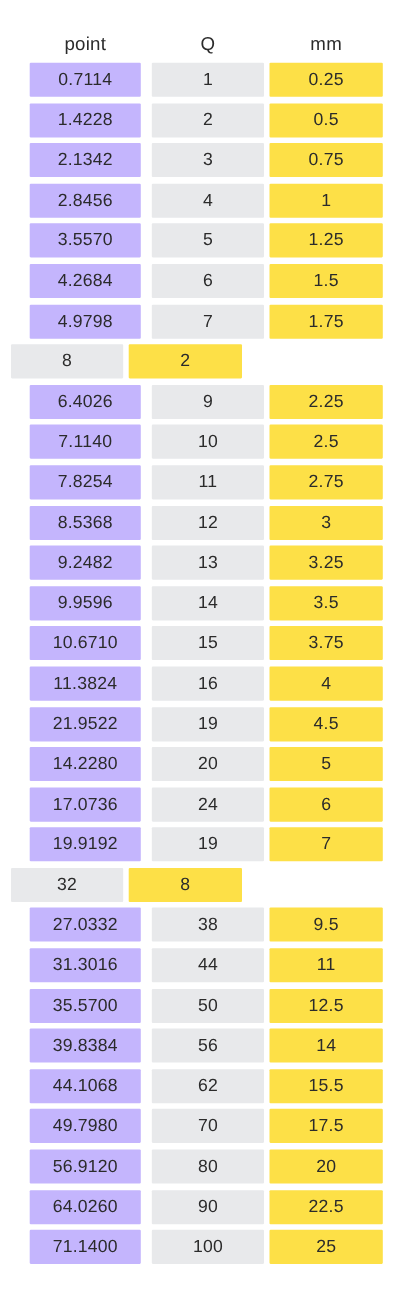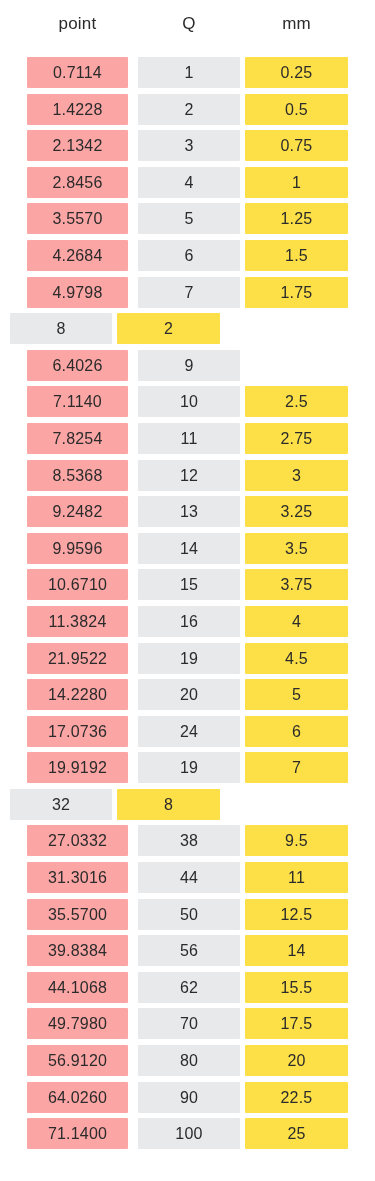--- a/index.html
+++ b/index.html
@@ -19,21 +19,21 @@
     height: 1181px;
     box-sizing: border-box;
     padding: 0;
     position: relative;
   }
 
   .table-header-row {
     display: flex;
     height: 57px;
     align-items: flex-end;
-    padding-bottom: 23px;
+    padding-bottom: 7px;
     box-sizing: border-box;
   }
 
   .header-cell {
     font-size: 17px;
     color: #2b2b2b;
     text-align: center;
     letter-spacing: 0.2px;
     line-height: 20px;
     font-weight: 400;
@@ -63,21 +63,21 @@
     box-sizing: border-box;
     letter-spacing: 0.2px;
     border-radius: 1px;
     overflow: hidden;
     white-space: nowrap;
   }
 
   .cell-point {
     width: 101px;
     margin-left: 27px;
-    background: #fca5a5;
+    background: #c4b5fd;
   }
   .cell-q {
     width: 102px;
     margin-left: 10px;
     background: #e8e9eb;
   }
   .cell-mm {
     width: 103px;
     margin-left: 5px;
     background: #fde047;
@@ -130,20 +130,21 @@
         <div class="cell cell-q">7</div>
         <div class="cell cell-mm">1.75</div>
       </div>
       <div class="table-row">
         <div class="cell cell-q">8</div>
         <div class="cell cell-mm">2</div>
       </div>
       <div class="table-row">
         <div class="cell cell-point">6.4026</div>
         <div class="cell cell-q">9</div>
+        <div class="cell cell-mm">2.25</div>
       </div>
       <div class="table-row">
         <div class="cell cell-point">7.1140</div>
         <div class="cell cell-q">10</div>
         <div class="cell cell-mm">2.5</div>
       </div>
       <div class="table-row">
         <div class="cell cell-point">7.8254</div>
         <div class="cell cell-q">11</div>
         <div class="cell cell-mm">2.75</div>

